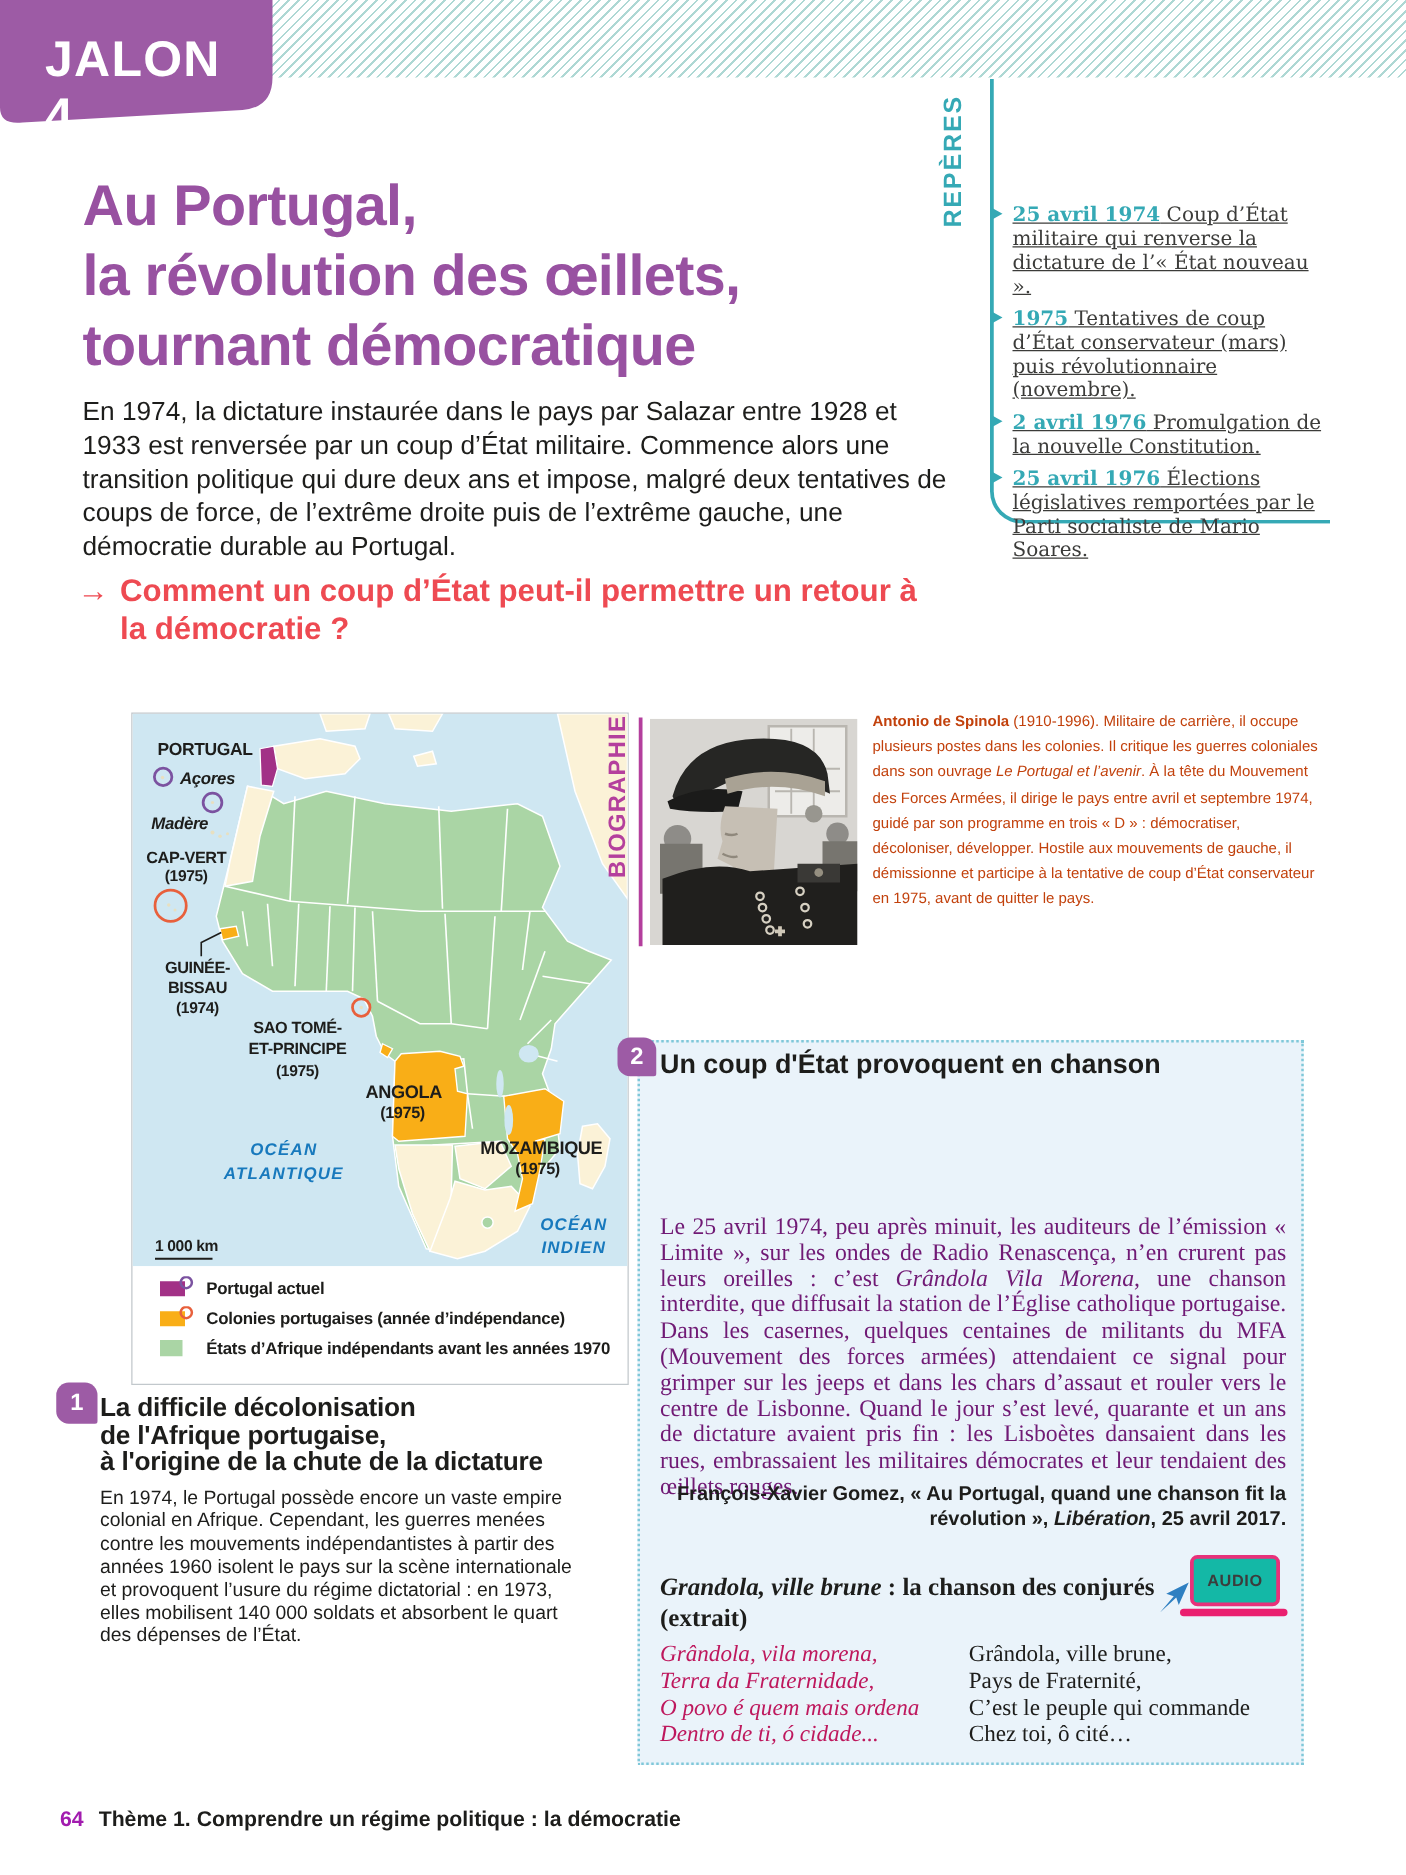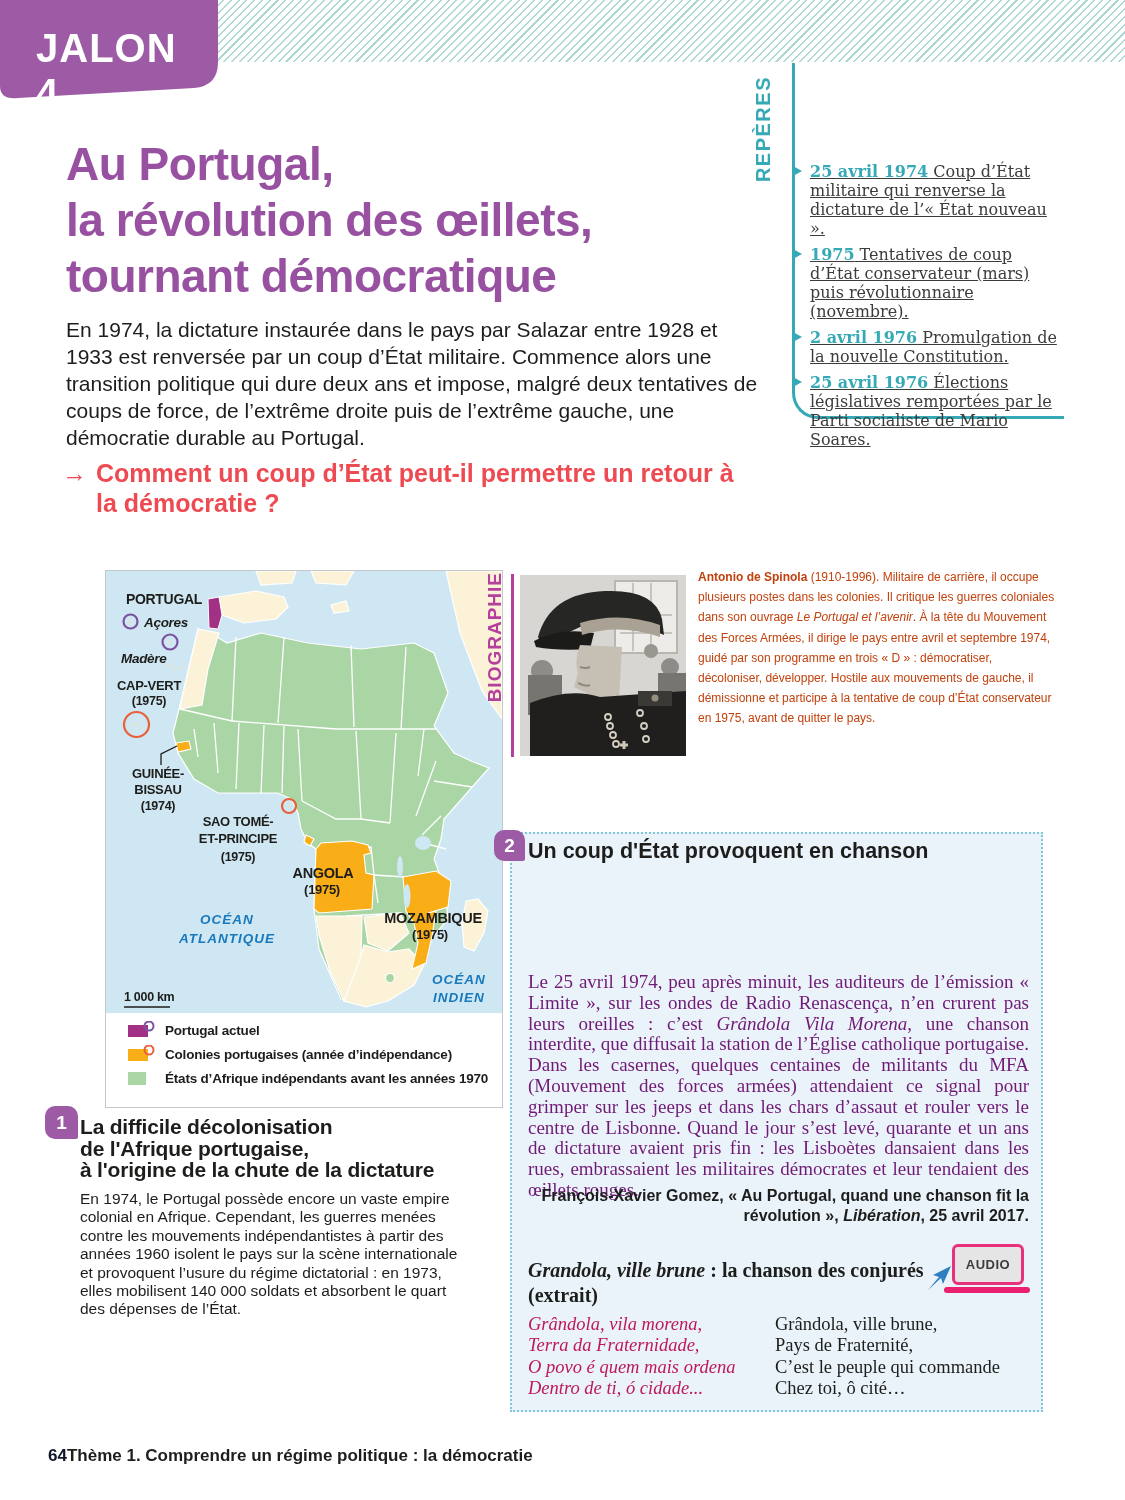--- a/index.html
+++ b/index.html
@@ -97,41 +97,41 @@
   }
   .doc2-body {
     left:528px; top:972px; width:501px; font-family:"Liberation Serif", serif;
     font-size:19px; line-height:20.8px; text-align:justify; color:#701a75;
   }
   .citation {
     left:528px; top:1186px; width:501px; text-align:right;
     font-size:16px; font-weight:bold; line-height:19.5px; color:#1d1d1b;
   }
   .audio-btn {
-    left:952px; top:1244px; width:72px; height:41px; background:#e5e5e5;
+    left:952px; top:1244px; width:72px; height:41px; background:#14b8a6;
     border:3px solid #e8317a; border-radius:6px; text-align:center;
     font-size:13px; font-weight:bold; letter-spacing:0.5px; color:#3c3c3c; line-height:35px;
     cursor:pointer; z-index:4;
   }
   .audio-underline { left:944px; top:1287px; width:86px; height:6px; background:#ea1f6f; border-radius:3px; }
   .audio-arrow { left:926px; top:1262px; }
   .song-title { left:528px; top:1258px; width:430px; font-family:"Liberation Serif", serif;
     font-size:20px; font-weight:bold; line-height:25px; color:#1d1d1b; }
   .lyrics-pt {
     left:528px; top:1314px; width:250px; font-family:"Liberation Serif", serif;
     font-style:italic; font-size:18.5px; line-height:21.3px; white-space:pre-line; color:#be185d;
   }
   .lyrics-fr {
     left:775px; top:1314px; width:270px; font-family:"Liberation Serif", serif;
     font-size:18.5px; line-height:21.3px; white-space:pre-line; color:#1d1d1b;
   }
 
   
   .footer { left:48px; top:1446px; font-size:17px; font-weight:bold; }
-  .footer .pagenum { color:#0f172a; }
+  .footer .pagenum { color:#a21caf; margin-right:12px; }
 
   
   .map-lbl { font-family:"Liberation Sans", sans-serif; font-weight:bold; fill:#1d1d1b; letter-spacing:-0.3px; }
   .map-lbl-it { font-style:italic; }
   .ocean-lbl { font-family:"Liberation Sans", sans-serif; font-weight:bold; font-style:italic; fill:#1879bd; letter-spacing:1px; }
 </style>
 </head>
 <body>
 
 <div class="page">

